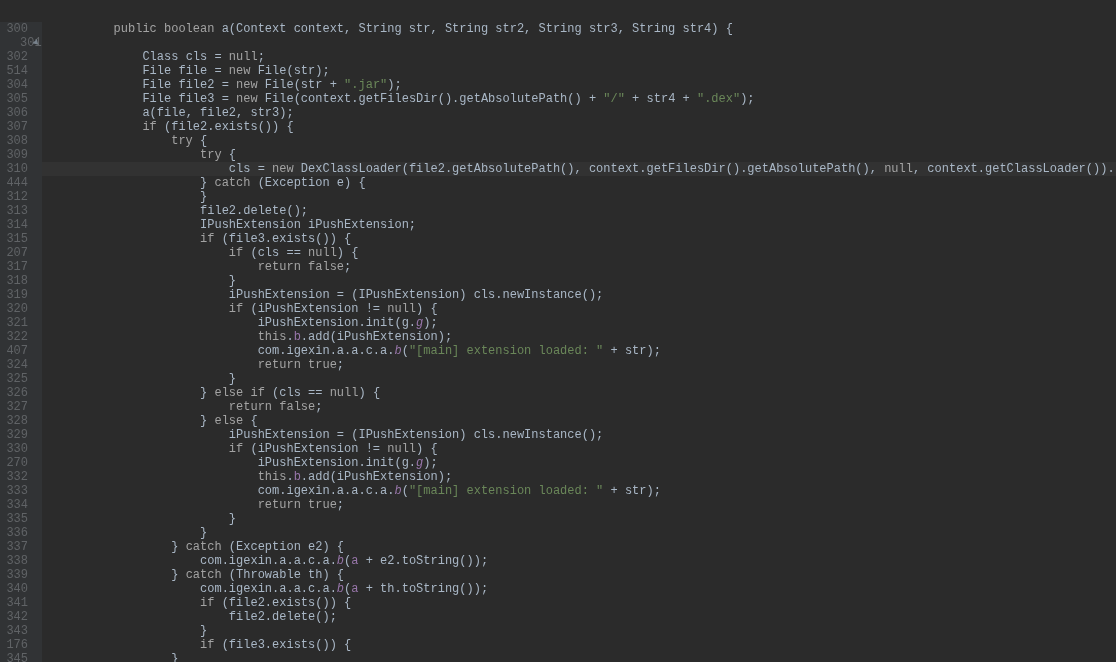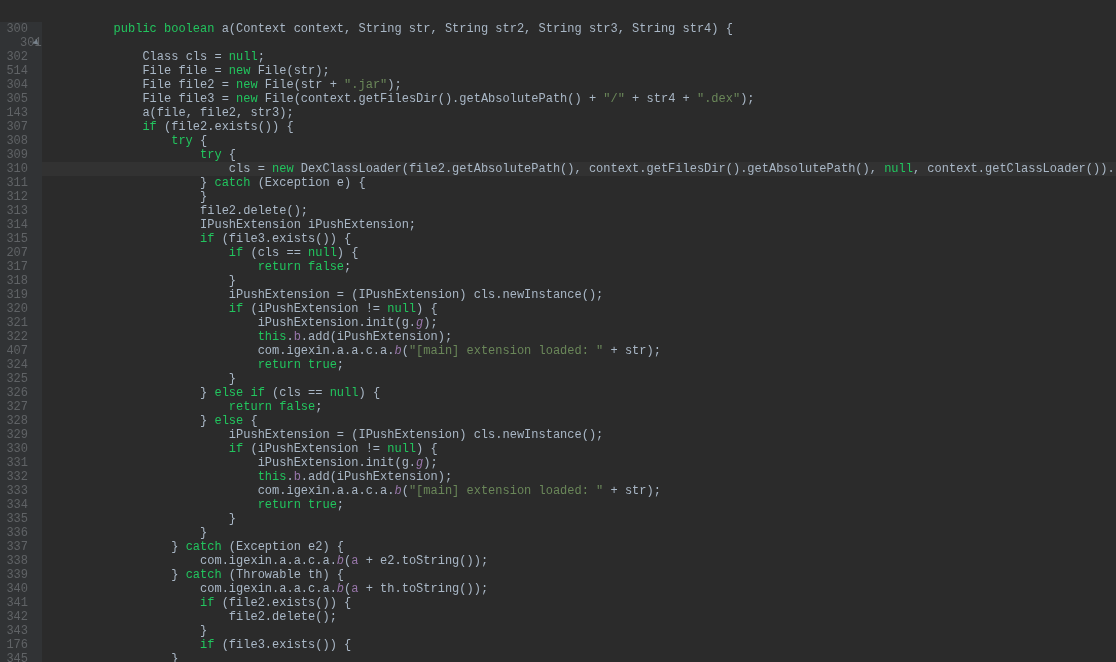--- a/index.html
+++ b/index.html
@@ -42,63 +42,63 @@
   }
   .code {
     flex: 1;
     padding-left: 14px;
     white-space: pre;
     position: relative;
   }
   .line { height: 14px; }
   .line.highlight { background: #323232; margin-left:-14px; padding-left:14px; width: calc(100% + 14px); }
   
-  .kw { color: #22c55e; }          
+  .kw { color: #a3a3a3; }          
   .str { color: #6a8759; }         
   .field { color: #9876aa; }
   .static { color: #9876aa; font-style: italic; }
   .default { color: #a9b7c6; }
 </style>
 </head>
 <body>
 
 <div class="editor">
   <div class="gutter" id="gutter">
       <div class="ln">300</div>
       <div class="ln fold-icon">301</div>
       <div class="ln">302</div>
       <div class="ln">514</div>
       <div class="ln">304</div>
       <div class="ln">305</div>
-      <div class="ln">143</div>
+      <div class="ln">306</div>
       <div class="ln">307</div>
       <div class="ln">308</div>
       <div class="ln">309</div>
       <div class="ln">310</div>
-      <div class="ln">311</div>
+      <div class="ln">444</div>
       <div class="ln">312</div>
       <div class="ln">313</div>
       <div class="ln">314</div>
       <div class="ln">315</div>
       <div class="ln">207</div>
       <div class="ln">317</div>
       <div class="ln">318</div>
       <div class="ln">319</div>
       <div class="ln">320</div>
       <div class="ln">321</div>
       <div class="ln">322</div>
       <div class="ln">407</div>
       <div class="ln">324</div>
       <div class="ln">325</div>
       <div class="ln">326</div>
       <div class="ln">327</div>
       <div class="ln">328</div>
       <div class="ln">329</div>
       <div class="ln">330</div>
-      <div class="ln">331</div>
+      <div class="ln">270</div>
       <div class="ln">332</div>
       <div class="ln">333</div>
       <div class="ln">334</div>
       <div class="ln">335</div>
       <div class="ln">336</div>
       <div class="ln">337</div>
       <div class="ln">338</div>
       <div class="ln">339</div>
       <div class="ln">340</div>
       <div class="ln">341</div>

